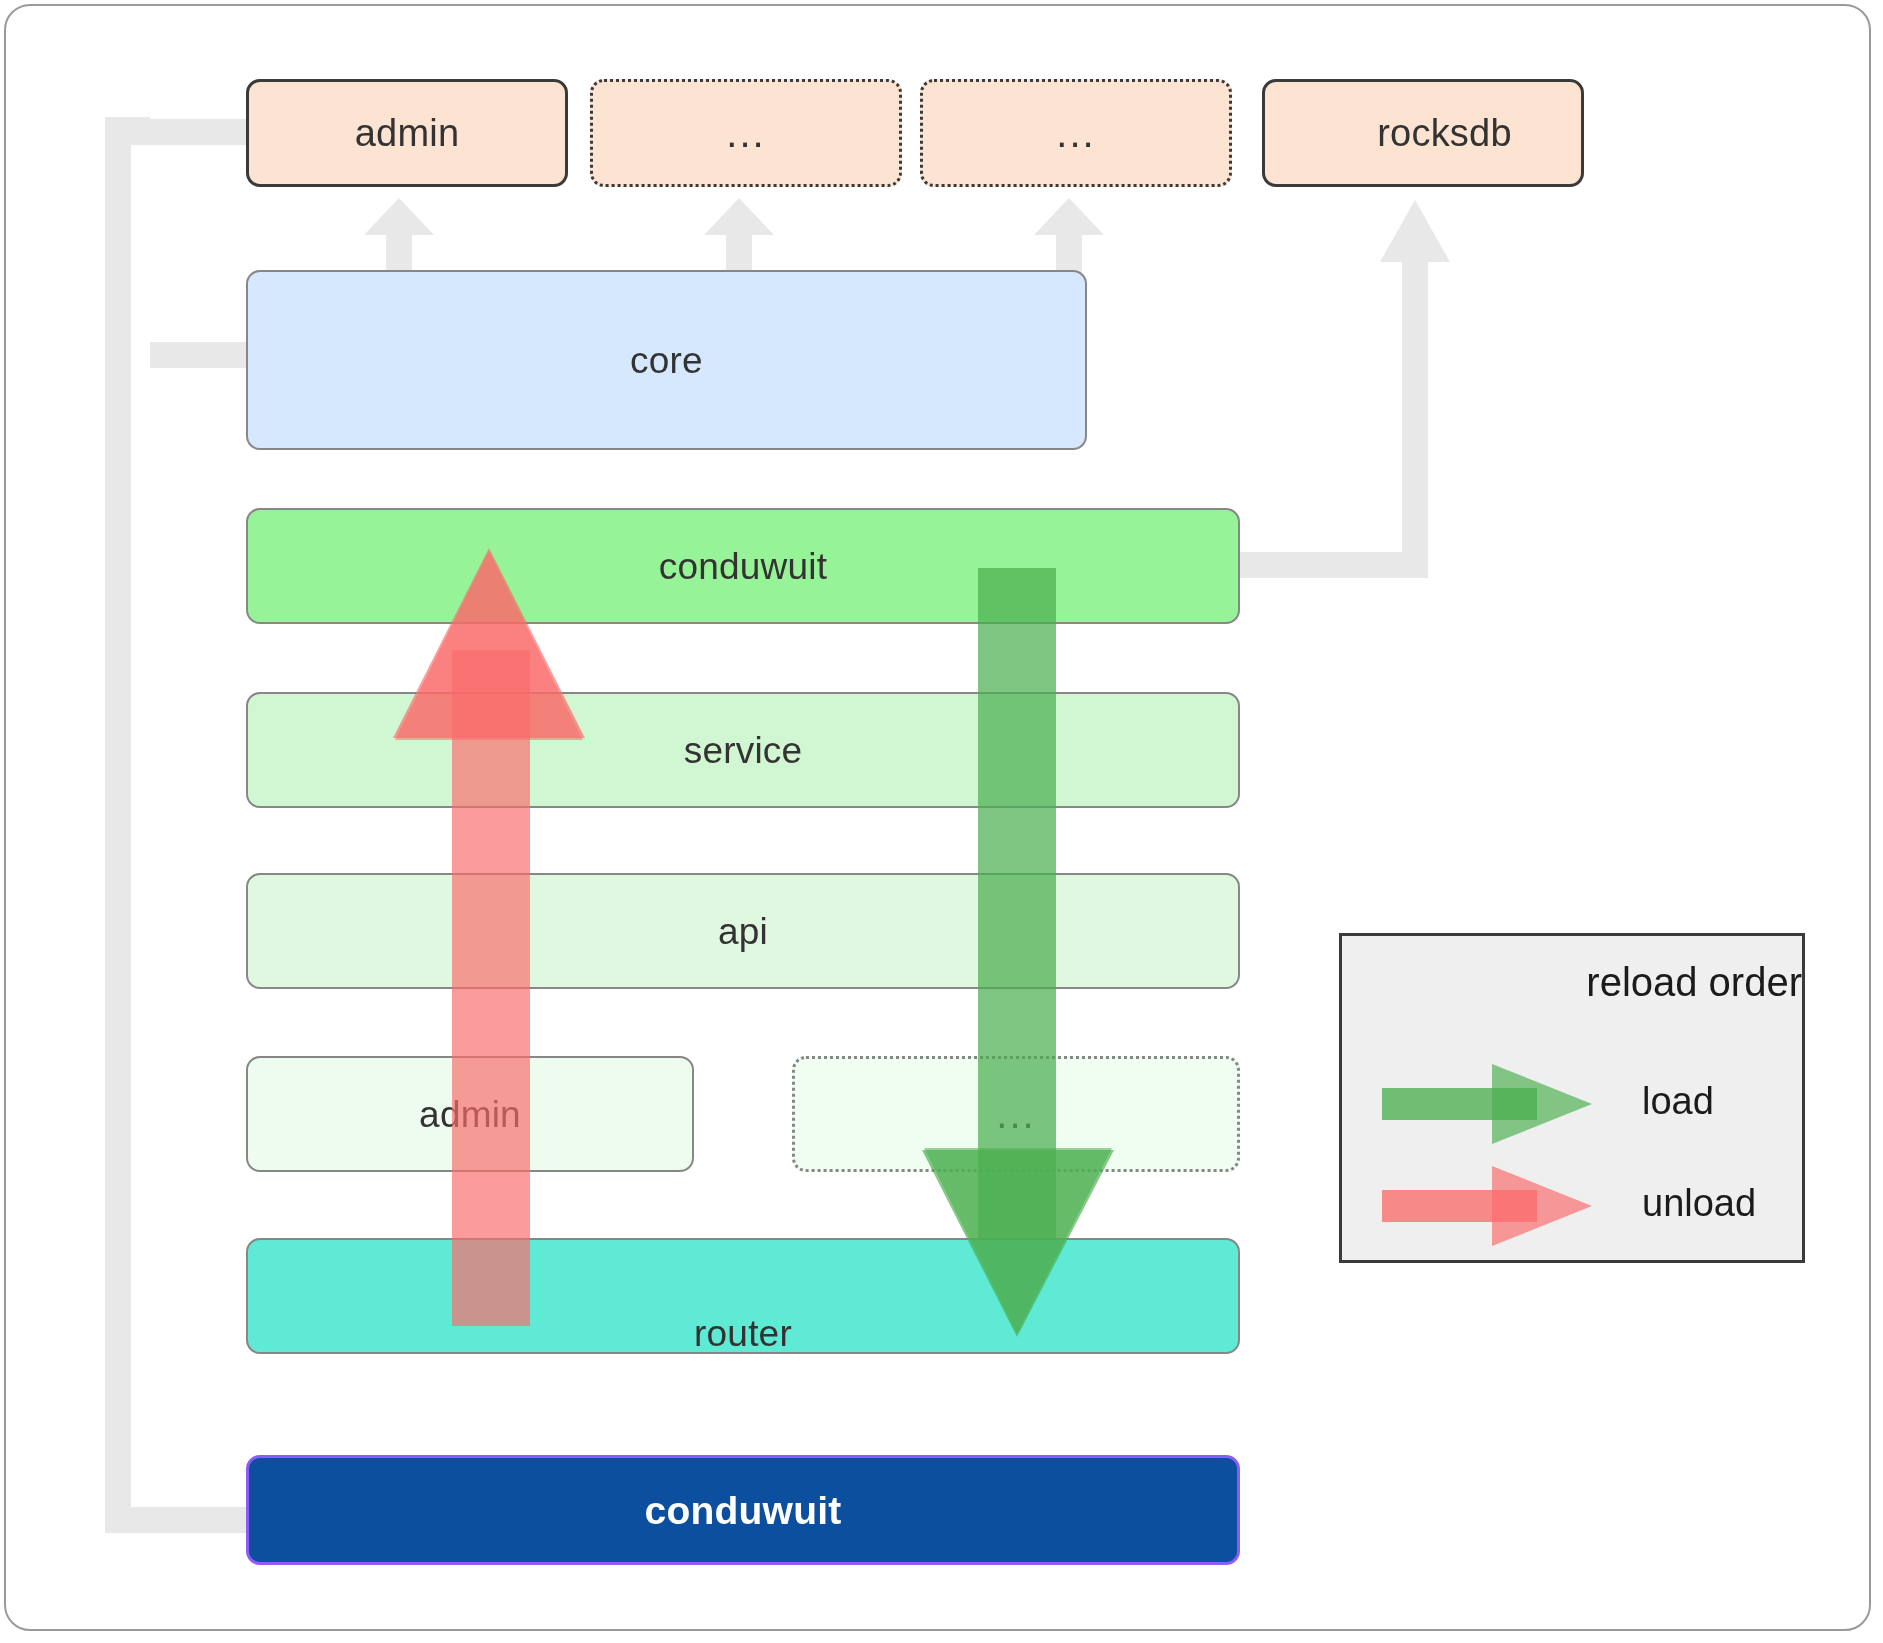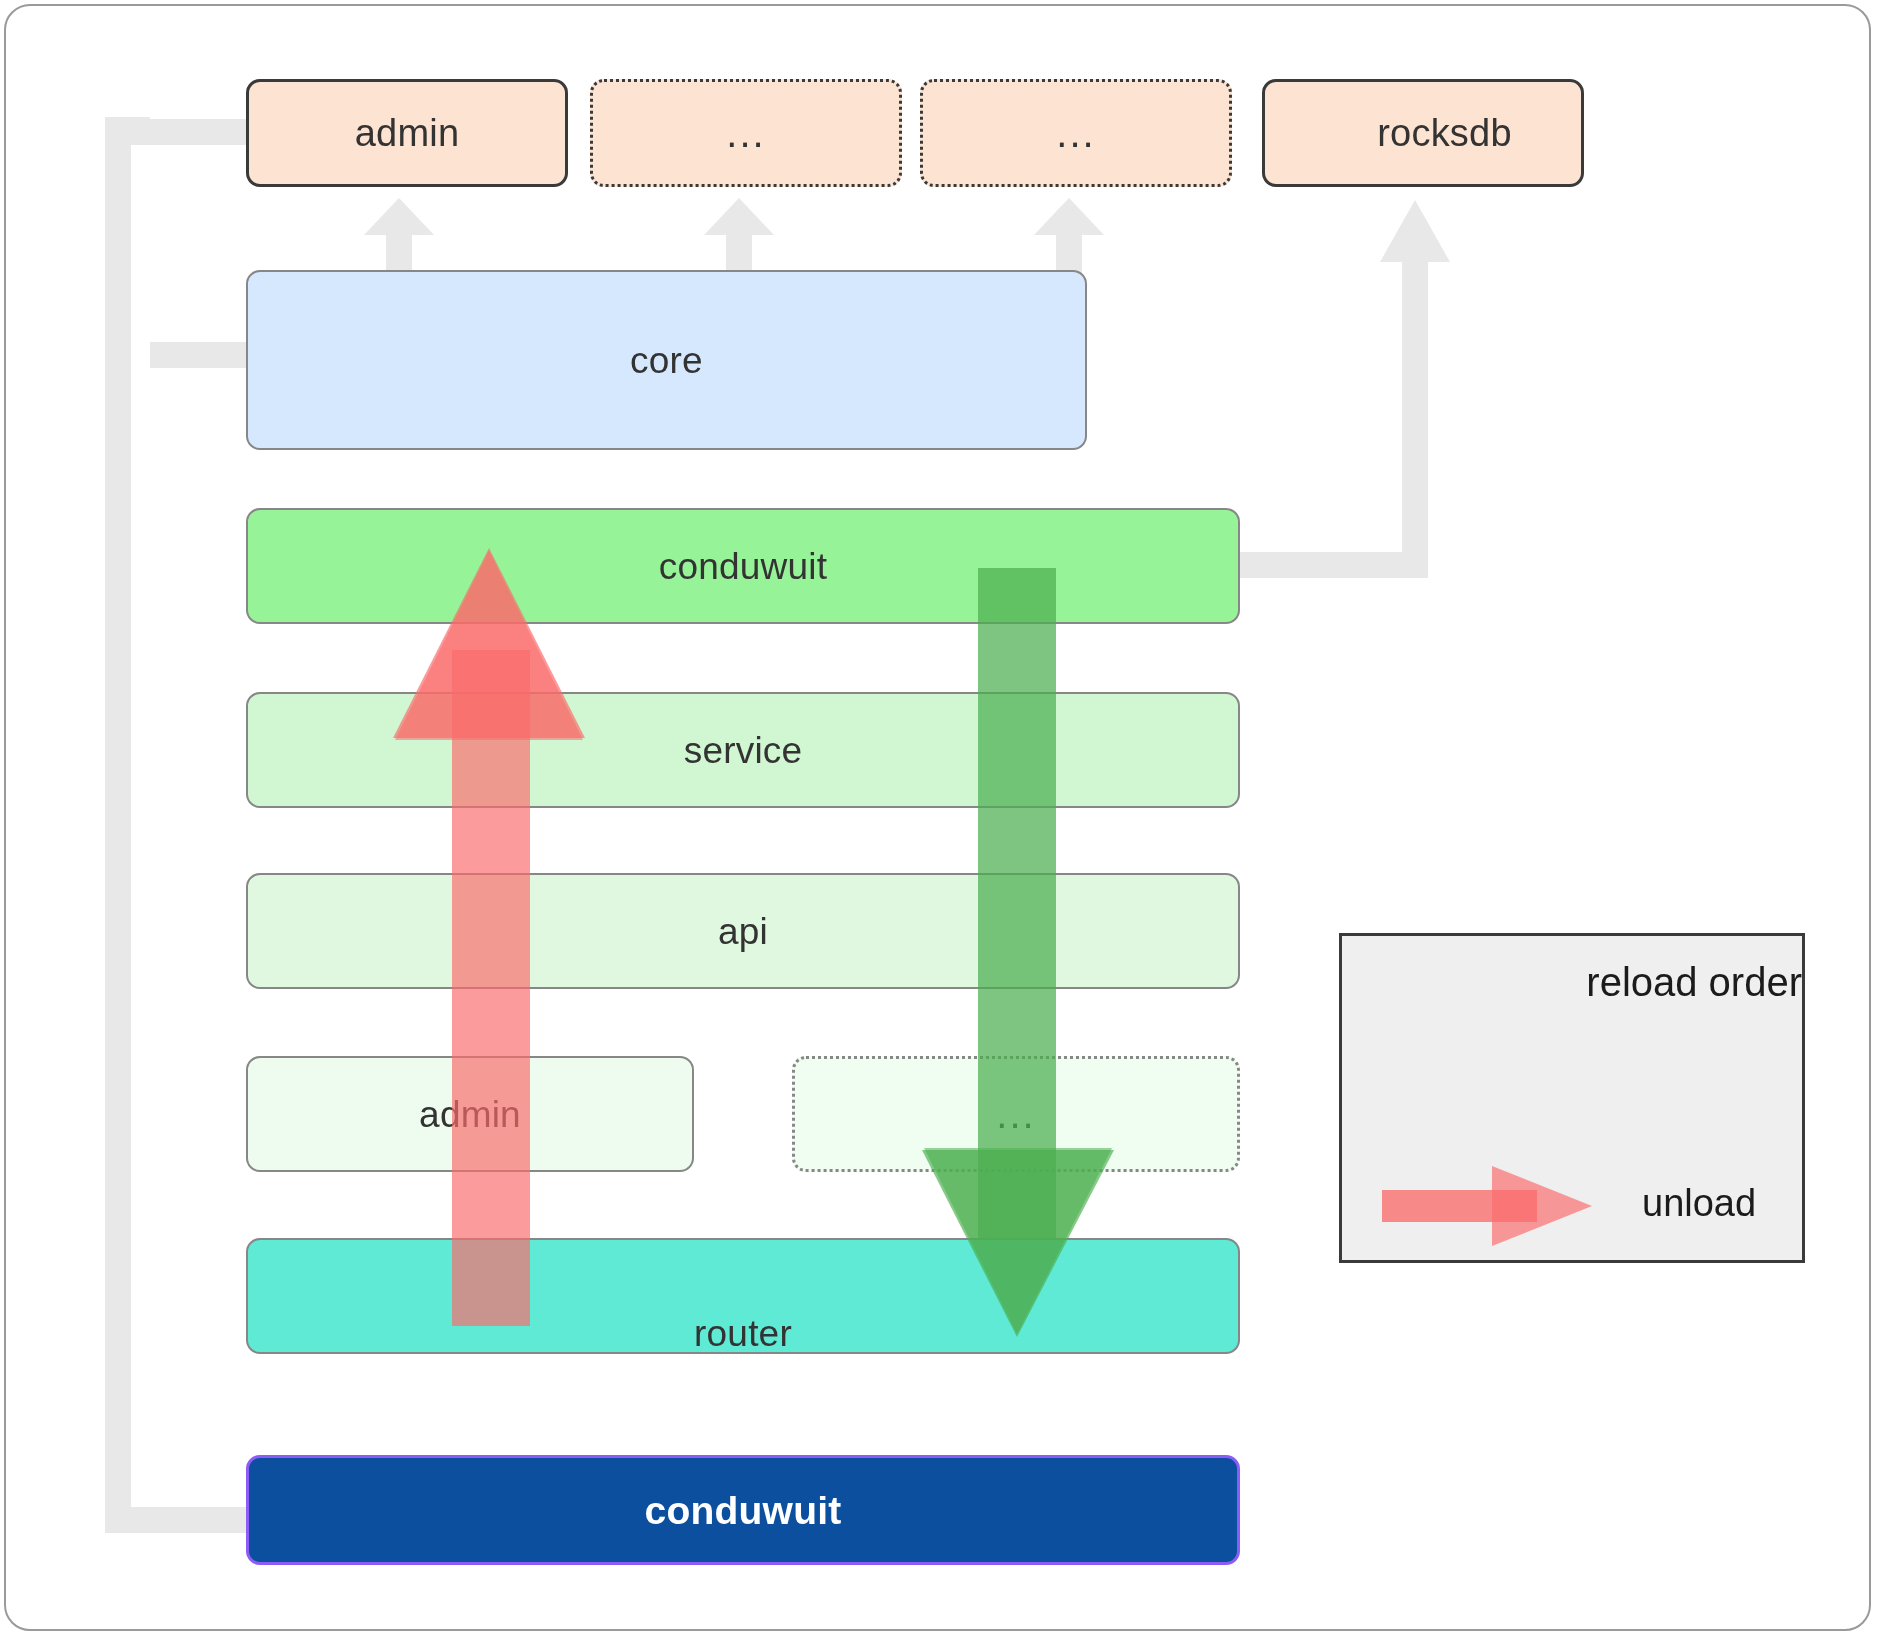--- a/index.html
+++ b/index.html
@@ -240,20 +240,27 @@
     <g>
       <rect x="978" y="568" width="78" height="672" fill="#4caf50" fill-opacity="0.72"></rect>
       <polygon points="1017,1337 922,1150 1114,1150" fill="#4caf50" fill-opacity="0.68"></polygon>
       <polygon points="1017,1334 924,1148 1112,1148" fill="#4caf50" fill-opacity="0.55"></polygon>
     </g>
   </svg>
 
   <div class="legend">
     <div class="legend-title">reload order</div>
 
+    <div class="legend-row" id="legend-row-load">
+      <svg class="legend-swatch" viewBox="0 0 225 90">
+        <rect x="0" y="30" width="155" height="32" fill="#4caf50" fill-opacity="0.78"></rect>
+        <polygon points="210,46 110,6 110,86" fill="#4caf50" fill-opacity="0.68"></polygon>
+      </svg>
+      <span class="legend-text">load</span>
+    </div>
 
     <div class="legend-row" id="legend-row-unload">
       <svg class="legend-swatch" viewBox="0 0 225 90">
         <rect x="0" y="30" width="155" height="32" fill="#fa6b6b" fill-opacity="0.78"></rect>
         <polygon points="210,46 110,6 110,86" fill="#fa6b6b" fill-opacity="0.68"></polygon>
       </svg>
       <span class="legend-text">unload</span>
     </div>
   </div>
 

